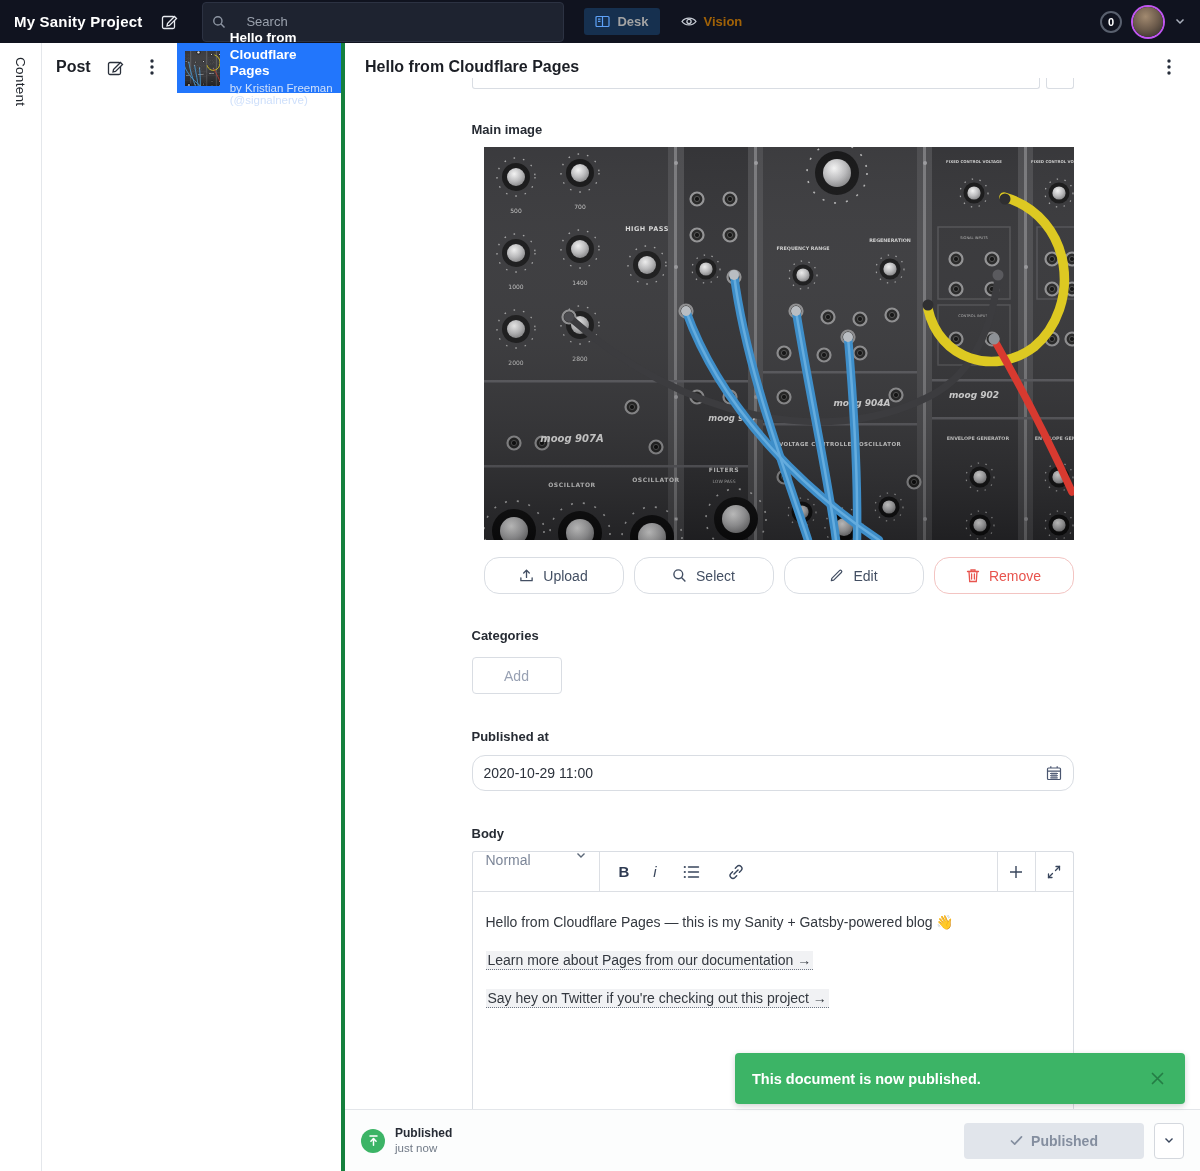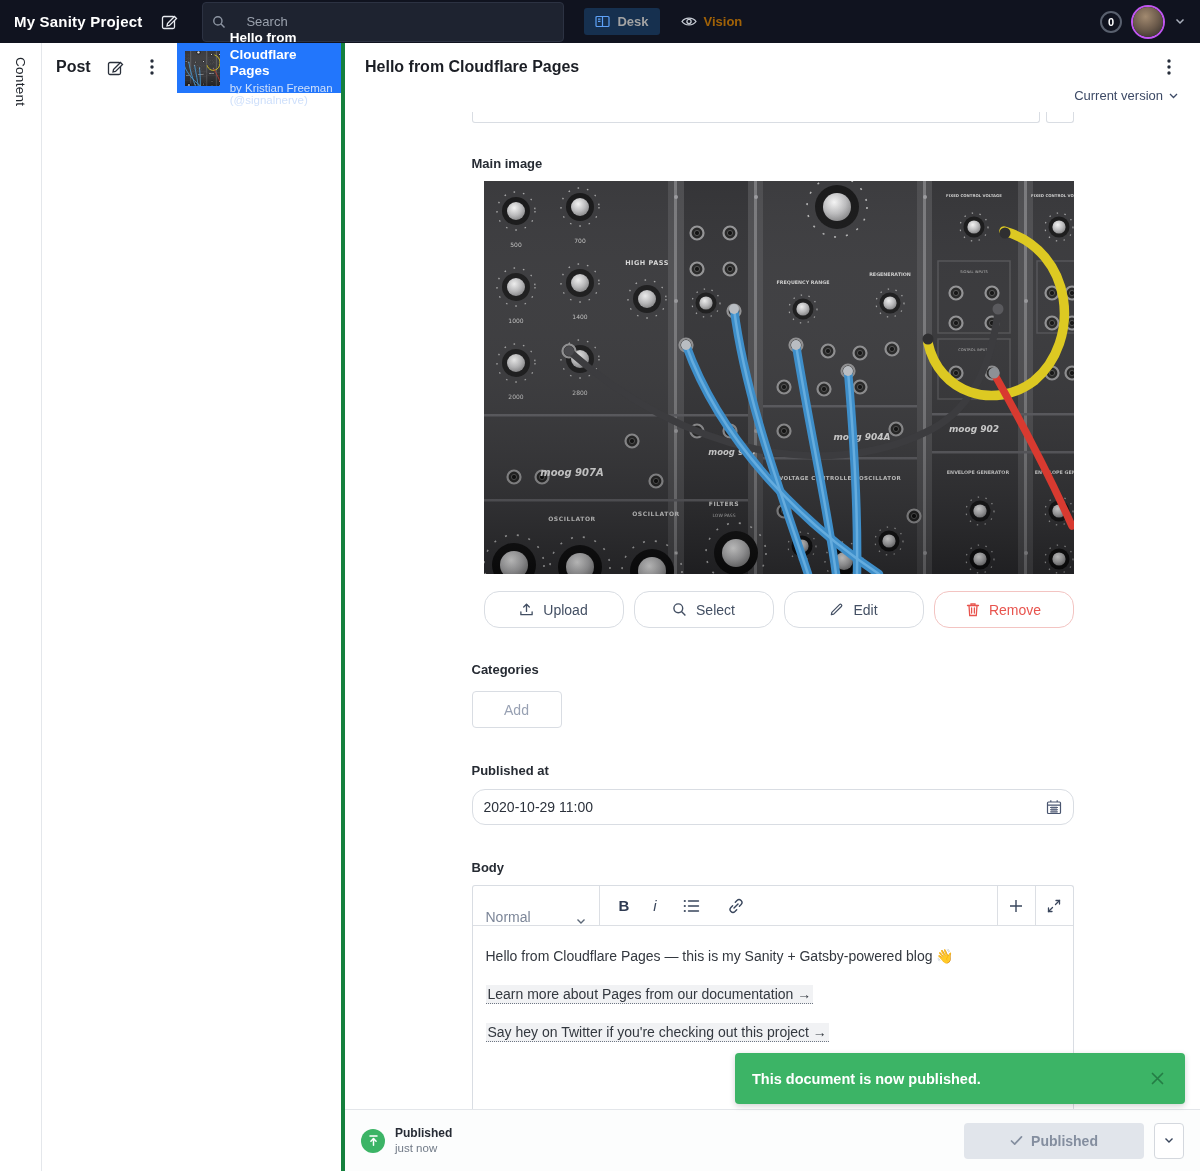--- a/index.html
+++ b/index.html
@@ -52,21 +52,21 @@
   .img-buttons .btn { flex:1; height:37px; border:1px solid #d9dde3; border-radius:15px; background:#fff; display:flex; align-items:center; justify-content:center; gap:9px; font-size:14px; font-weight:500; color:#434f63; cursor:pointer; font-family:inherit; }
   .img-buttons .btn.danger { color:#e8544e; border-color:#f3c4c2; }
   .lbl-categories { margin-top:34px; }
   .add-btn { margin-top:14px; width:90px; height:37px; border:1px solid #d9dde3; border-radius:4px; background:#fff; font-size:14px; color:#98a1b3; cursor:pointer; font-family:inherit; }
   .lbl-published { margin-top:35px; }
   .date-input { margin-top:11px; height:36px; border:1px solid #d9dde3; border-radius:13px; display:flex; align-items:center; padding:0 11px; gap:8px; }
   .date-input input { border:none; outline:none; flex:1; font-size:14px; color:#2b313b; font-family:inherit; background:transparent; }
   .lbl-body { margin-top:35px; }
   .editor { margin-top:10px; border:1px solid #d9dde3; border-radius:3px 3px 0 0; border-bottom:none; min-height:300px; }
   .toolbar { height:40px; display:flex; align-items:stretch; border-bottom:1px solid #dcdfe4; }
-  .style-select { width:127px; display:flex; align-items:flex-end; justify-content:space-between; padding:0 13px; border-right:1px solid #dcdfe4; color:#7c8698; font-size:14px; cursor:pointer; }
+  .style-select { width:127px; display:flex; align-items:flex-start; justify-content:space-between; padding:0 13px; border-right:1px solid #dcdfe4; color:#7c8698; font-size:14px; cursor:pointer; }
   .tool-icons { display:flex; align-items:center; gap:22px; padding:0 19px; flex:1; }
   .tb-b { font-weight:700; font-size:15px; color:#2e3a52; cursor:pointer; }
   .tb-i { font-style:italic; font-size:15px; color:#39465c; cursor:pointer; padding:0 2px; }
   .tool-cell { width:38px; display:flex; align-items:center; justify-content:center; border-left:1px solid #dcdfe4; cursor:pointer; }
   .body-text { padding:21px 13px 10px; }
   .body-text p { font-size:14px; color:#33383f; margin-bottom:19px; line-height:1.35; }
   .body-link { background:#f1f2f4; border-bottom:1px dotted #6e7683; padding:1px 2px; cursor:pointer; }
 
   
   .toast { position:absolute; right:15px; bottom:67px; width:450px; height:51px; background:#3cb466; border-radius:4px; display:flex; align-items:center; padding:0 17px; box-shadow:0 2px 6px rgba(0,0,0,.18); z-index:5; }
@@ -380,26 +380,20 @@
     <div class="doc-head">
       <div class="doc-head-row">
         <span class="doc-title">Hello from Cloudflare Pages</span>
         <span class="kebab">
           <svg width="4" height="16" viewBox="0 0 4 16" fill="#262d3a">
               <circle cx="2" cy="2" r="1.7"></circle>
               <circle cx="2" cy="8" r="1.7"></circle>
               <circle cx="2" cy="14" r="1.7"></circle>
             </svg>
         </span>
-      </div>
-      <div class="version-row">
-        <span>Current version</span>
-        <svg width="9" height="6" viewBox="0 0 9 6" fill="none" stroke="#3d4a66" stroke-width="1.3">
-            <path d="M1 1 L4.5 4.5 L8 1"></path>
-          </svg>
       </div>
     </div>
 
     <div class="doc-scroll">
       <div class="fields">
         <div class="slug-frag">
           <div class="frag-a"></div>
           <div class="frag-b"></div>
         </div>
 

